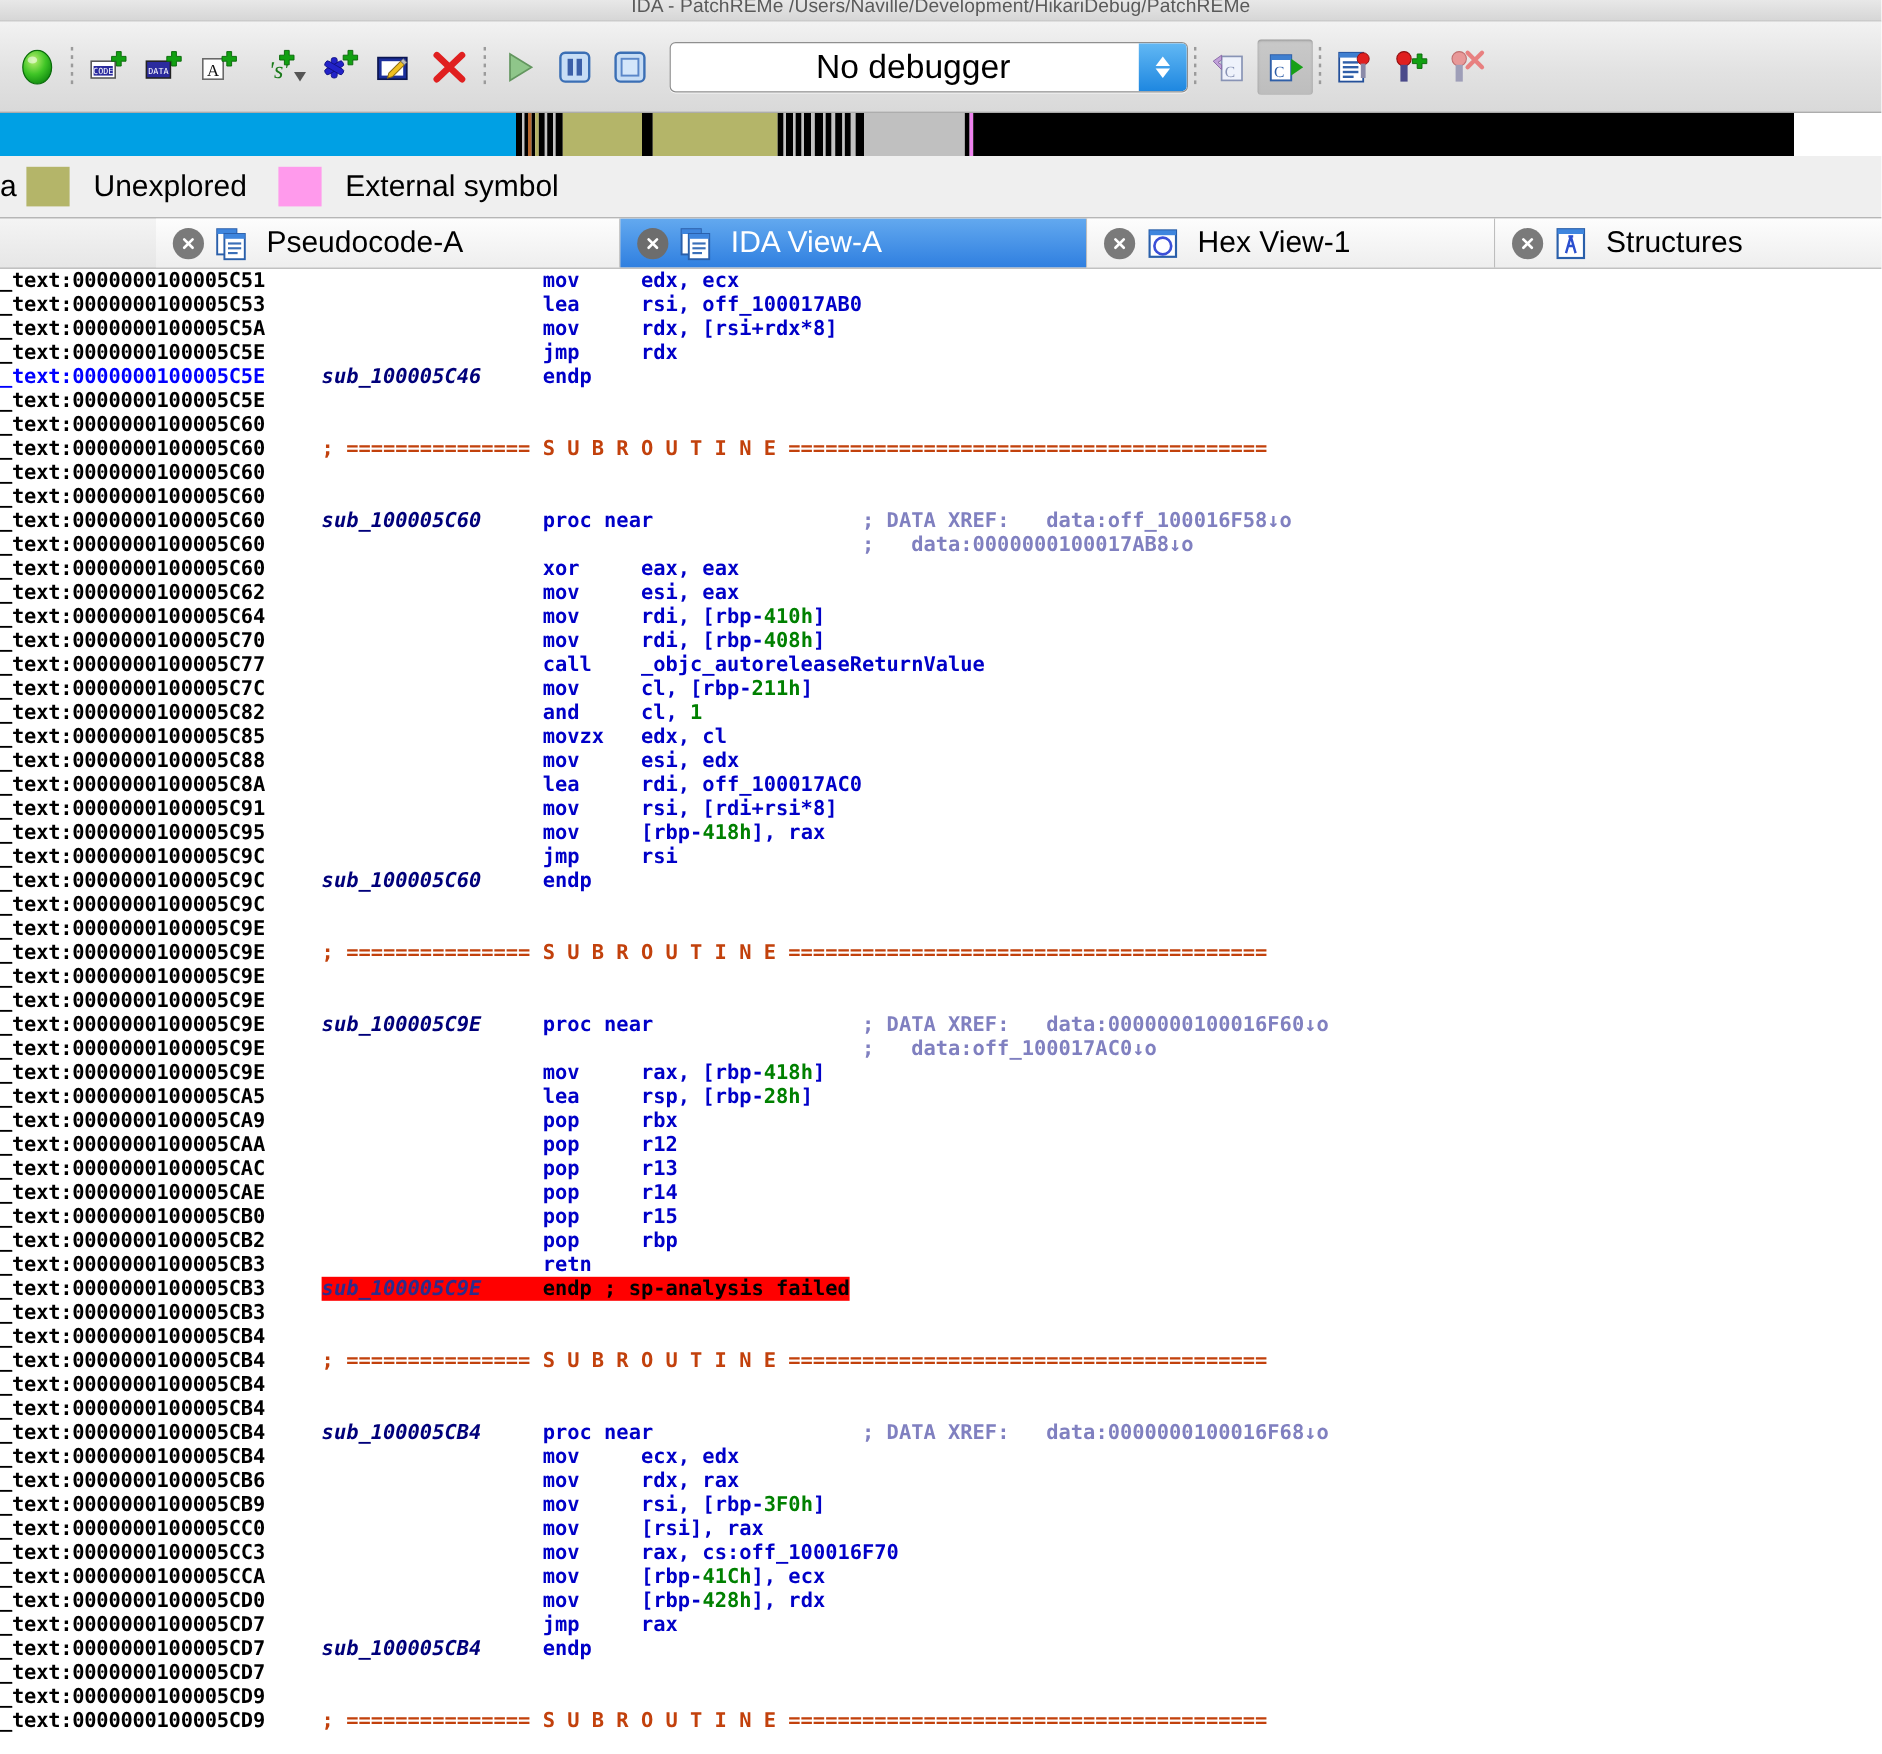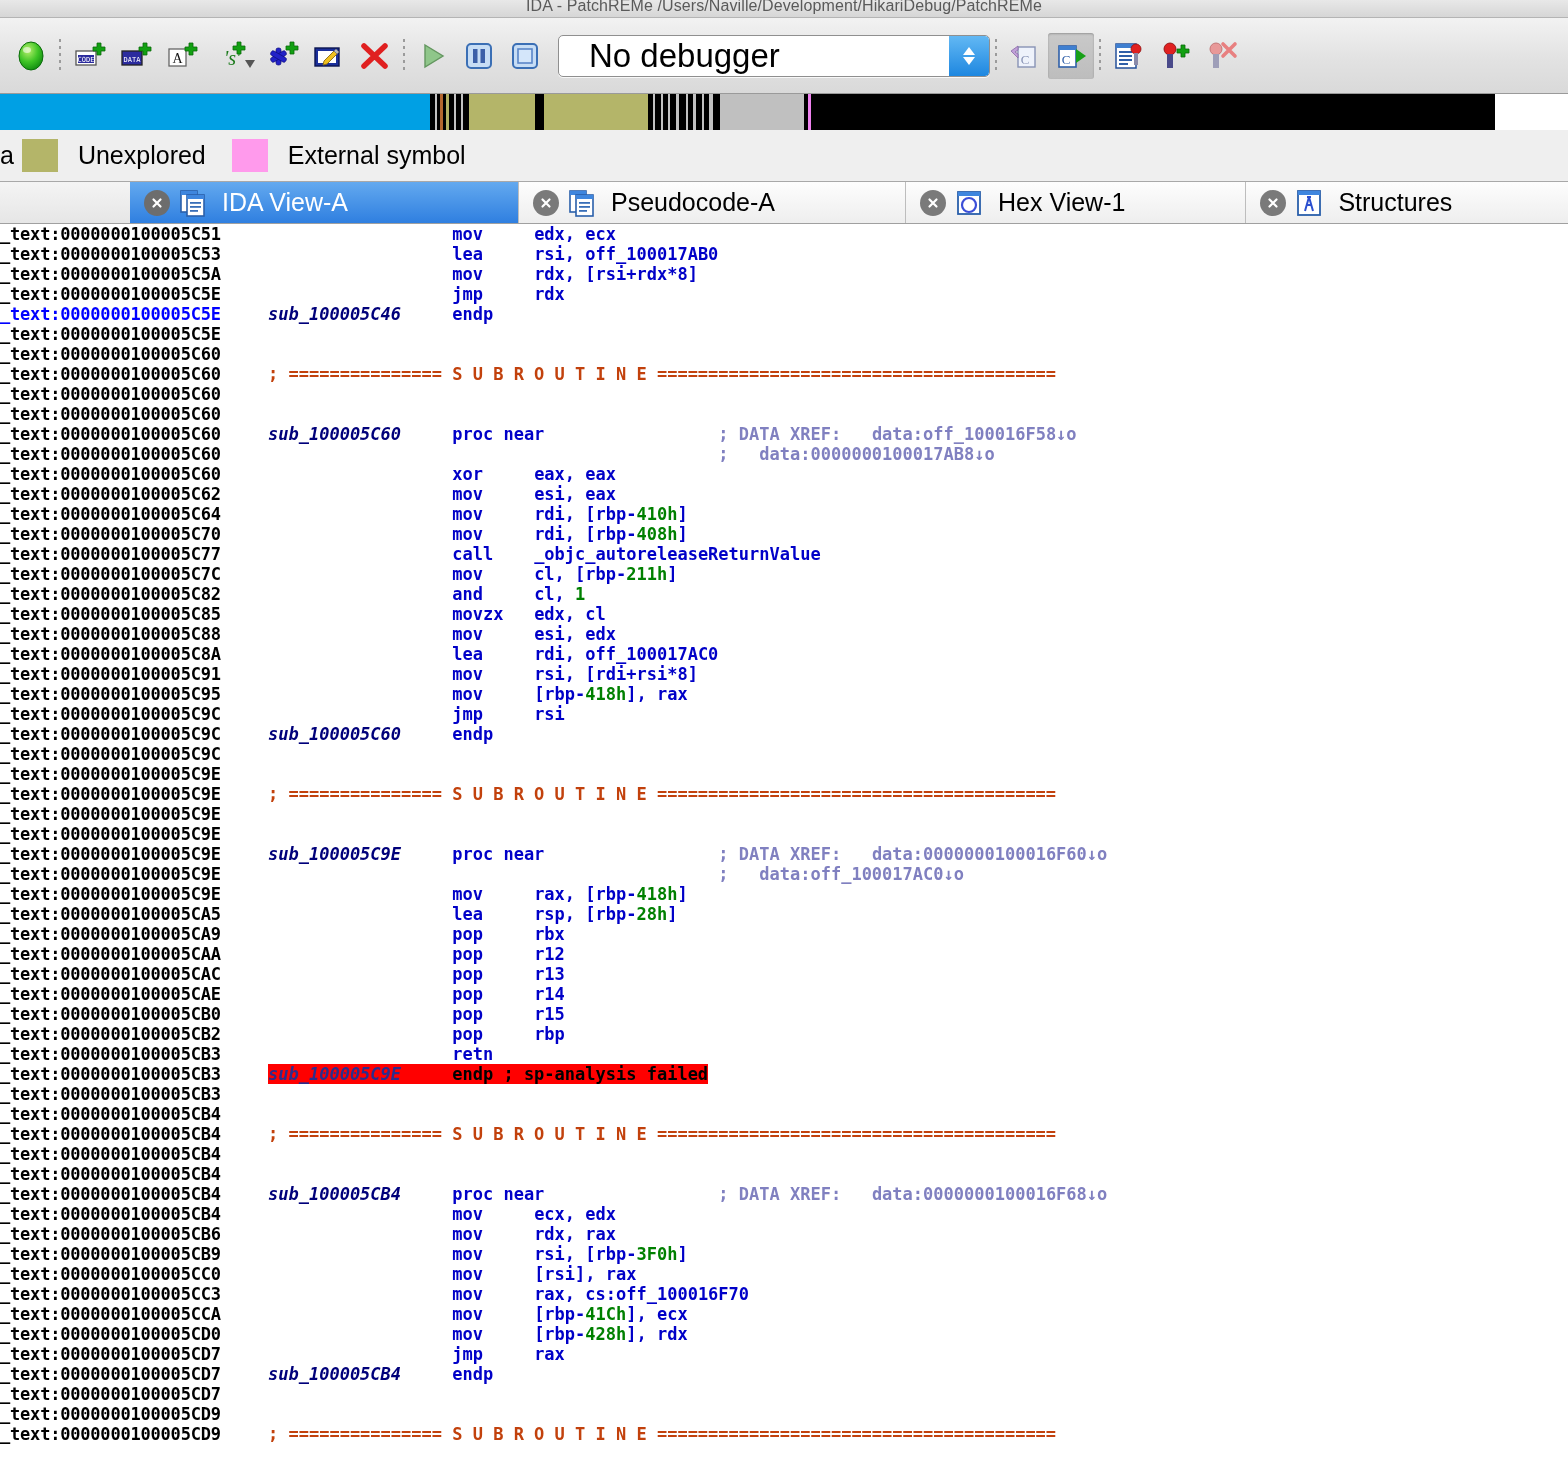--- a/index.html
+++ b/index.html
@@ -64,24 +64,25 @@
     background: #ffffff;
     border: 1px solid #8f8f8f;
     border-radius: 5px;
     display: flex; align-items: center;
     overflow: hidden;
     flex: 0 0 auto;
     box-shadow: 0 1px 0 rgba(255,255,255,.8);
   }
   #debugger-combo .val {
     flex: 1;
-    padding-left: 30px;
-    font-size: 33px;
+    padding-left: 14px;
+    font-size: 28px;
     color: #000;
     white-space: nowrap;
+    text-align: center;
   }
   #debugger-combo .stepper {
     width: 40px; height: 40px;
     background: linear-gradient(to bottom,#62b8f4,#1e87e0);
     display: flex; flex-direction: column;
     align-items: center; justify-content: center;
     color: #fff;
     border-radius: 0 4px 4px 0;
     flex: 0 0 auto;
   }
@@ -404,61 +405,61 @@
 
 <div id="legend">
   <span class="clip-label">a</span>
   <span class="sw" style="background: rgb(180, 181, 105);"></span>
   <span class="lg-text">Unexplored</span>
   <span class="sw" style="background: rgb(255, 154, 236);"></span>
   <span class="lg-text">External symbol</span>
 </div>
 
 <div id="tabbar">
-    <div class="tab active" style="padding-right: 170px;">
+    <div class="tab" style="padding-right: 130px;">
       <span class="tab-close">
         <svg width="16" height="16" viewBox="0 0 16 16">
           <path d="M4.5 4.5 L11.5 11.5 M11.5 4.5 L4.5 11.5" stroke="#ffffff" stroke-width="2.2" stroke-linecap="round"></path>
         </svg>
       </span>
       <span class="tab-ico">
         <svg width="30" height="30" viewBox="0 0 30 30">
           <rect x="3" y="3" width="16" height="21" fill="#fff" stroke="#2a5faa" stroke-width="1.6"></rect>
           <rect x="3" y="3" width="16" height="4" fill="#3f86de"></rect>
           <rect x="9" y="7" width="17" height="21" fill="#fff" stroke="#2a5faa" stroke-width="1.6"></rect>
           <rect x="9" y="7" width="17" height="4" fill="#3f86de"></rect>
           <g fill="#3a6fb8">
             <rect x="12" y="14" width="11" height="1.8"></rect>
             <rect x="12" y="18" width="11" height="1.8"></rect>
             <rect x="12" y="22" width="8" height="1.8"></rect>
           </g>
         </svg>
       </span>
-      <span class="tab-label">IDA View-A</span>
+      <span class="tab-label">Pseudocode-A</span>
     </div>
-    <div class="tab" style="padding-right: 130px;">
+    <div class="tab active" style="padding-right: 170px;">
       <span class="tab-close">
         <svg width="16" height="16" viewBox="0 0 16 16">
           <path d="M4.5 4.5 L11.5 11.5 M11.5 4.5 L4.5 11.5" stroke="#ffffff" stroke-width="2.2" stroke-linecap="round"></path>
         </svg>
       </span>
       <span class="tab-ico">
         <svg width="30" height="30" viewBox="0 0 30 30">
           <rect x="3" y="3" width="16" height="21" fill="#fff" stroke="#2a5faa" stroke-width="1.6"></rect>
           <rect x="3" y="3" width="16" height="4" fill="#3f86de"></rect>
           <rect x="9" y="7" width="17" height="21" fill="#fff" stroke="#2a5faa" stroke-width="1.6"></rect>
           <rect x="9" y="7" width="17" height="4" fill="#3f86de"></rect>
           <g fill="#3a6fb8">
             <rect x="12" y="14" width="11" height="1.8"></rect>
             <rect x="12" y="18" width="11" height="1.8"></rect>
             <rect x="12" y="22" width="8" height="1.8"></rect>
           </g>
         </svg>
       </span>
-      <span class="tab-label">Pseudocode-A</span>
+      <span class="tab-label">IDA View-A</span>
     </div>
     <div class="tab" style="padding-right: 120px; justify-content: center;">
       <span class="tab-close">
         <svg width="16" height="16" viewBox="0 0 16 16">
           <path d="M4.5 4.5 L11.5 11.5 M11.5 4.5 L4.5 11.5" stroke="#ffffff" stroke-width="2.2" stroke-linecap="round"></path>
         </svg>
       </span>
       <span class="tab-ico">
         <svg width="30" height="30" viewBox="0 0 30 30">
           <rect x="4" y="4" width="22" height="22" fill="#fff" stroke="#2a5faa" stroke-width="1.8"></rect>

